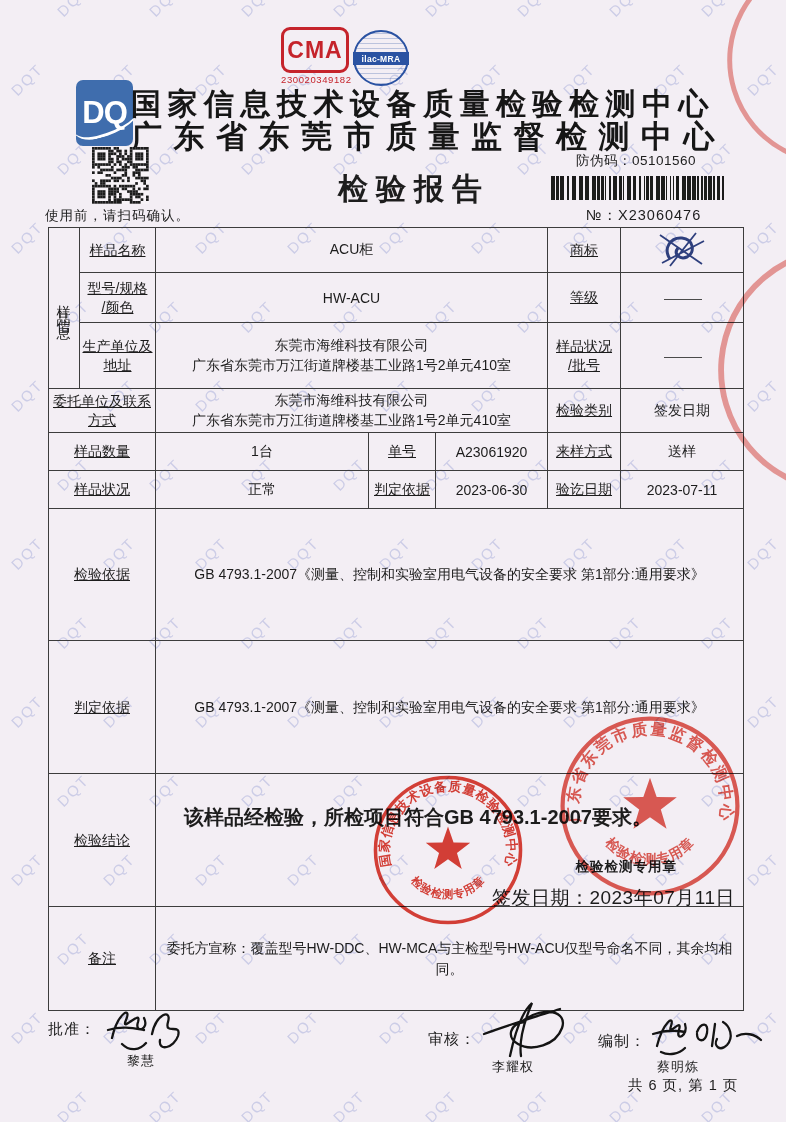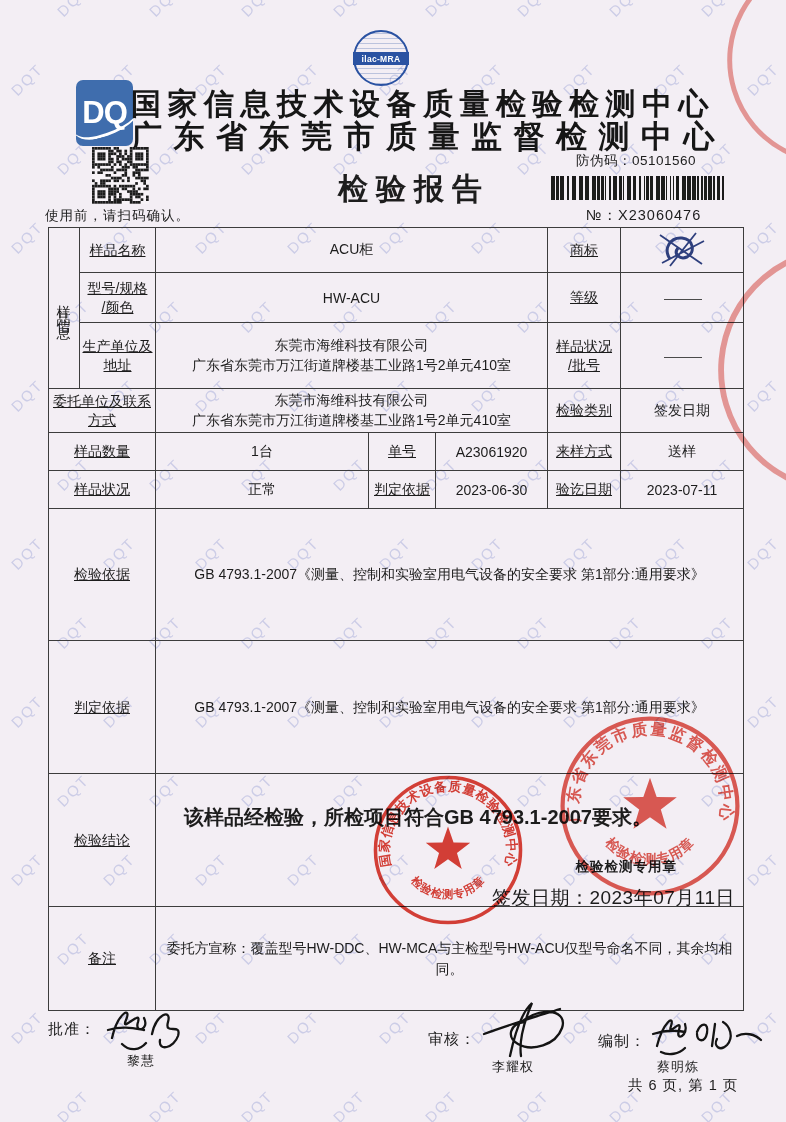--- a/index.html
+++ b/index.html
@@ -221,20 +221,24 @@
       <span class="wm" style="left: 238px; top: 1098px;">DQT</span>
       <span class="wm" style="left: 330px; top: 1098px;">DQT</span>
       <span class="wm" style="left: 422px; top: 1098px;">DQT</span>
       <span class="wm" style="left: 514px; top: 1098px;">DQT</span>
       <span class="wm" style="left: 606px; top: 1098px;">DQT</span>
       <span class="wm" style="left: 698px; top: 1098px;">DQT</span>
     </div>
 
   <div class="content">
 
+    <div class="cma">
+      <div class="cma-box">CMA</div>
+      <div class="cma-num">230020349182</div>
+    </div>
     <div class="ilac">
       <div class="ilac-circle">
         <span class="ilac-band">ilac-MRA</span>
       </div>
     </div>
 
     <div class="dqt-logo">
       <span>DQ</span>
       <i class="dqt-swoosh"></i>
     </div>

